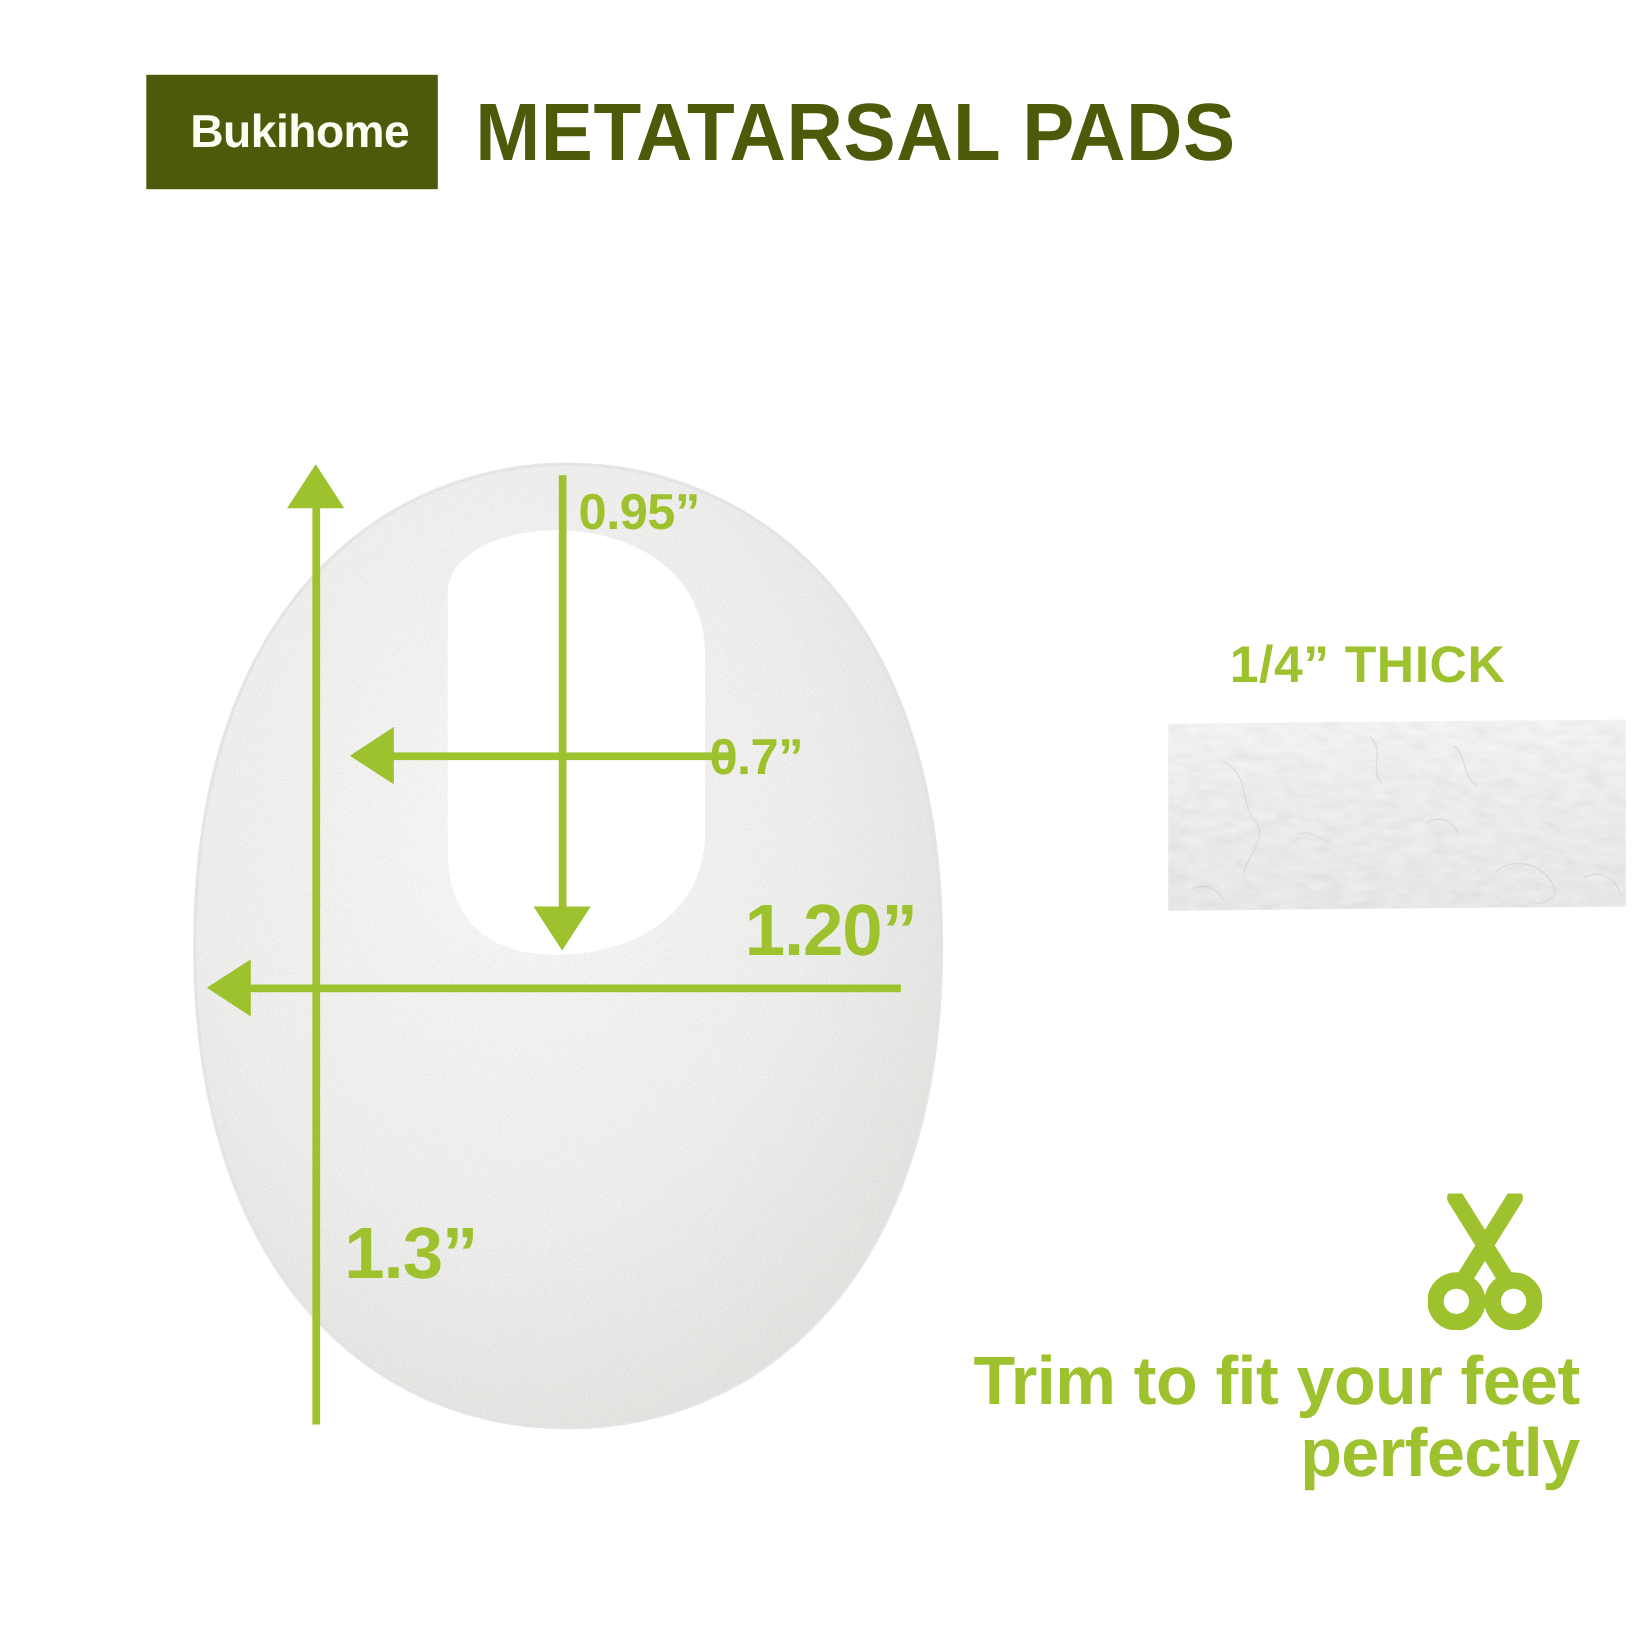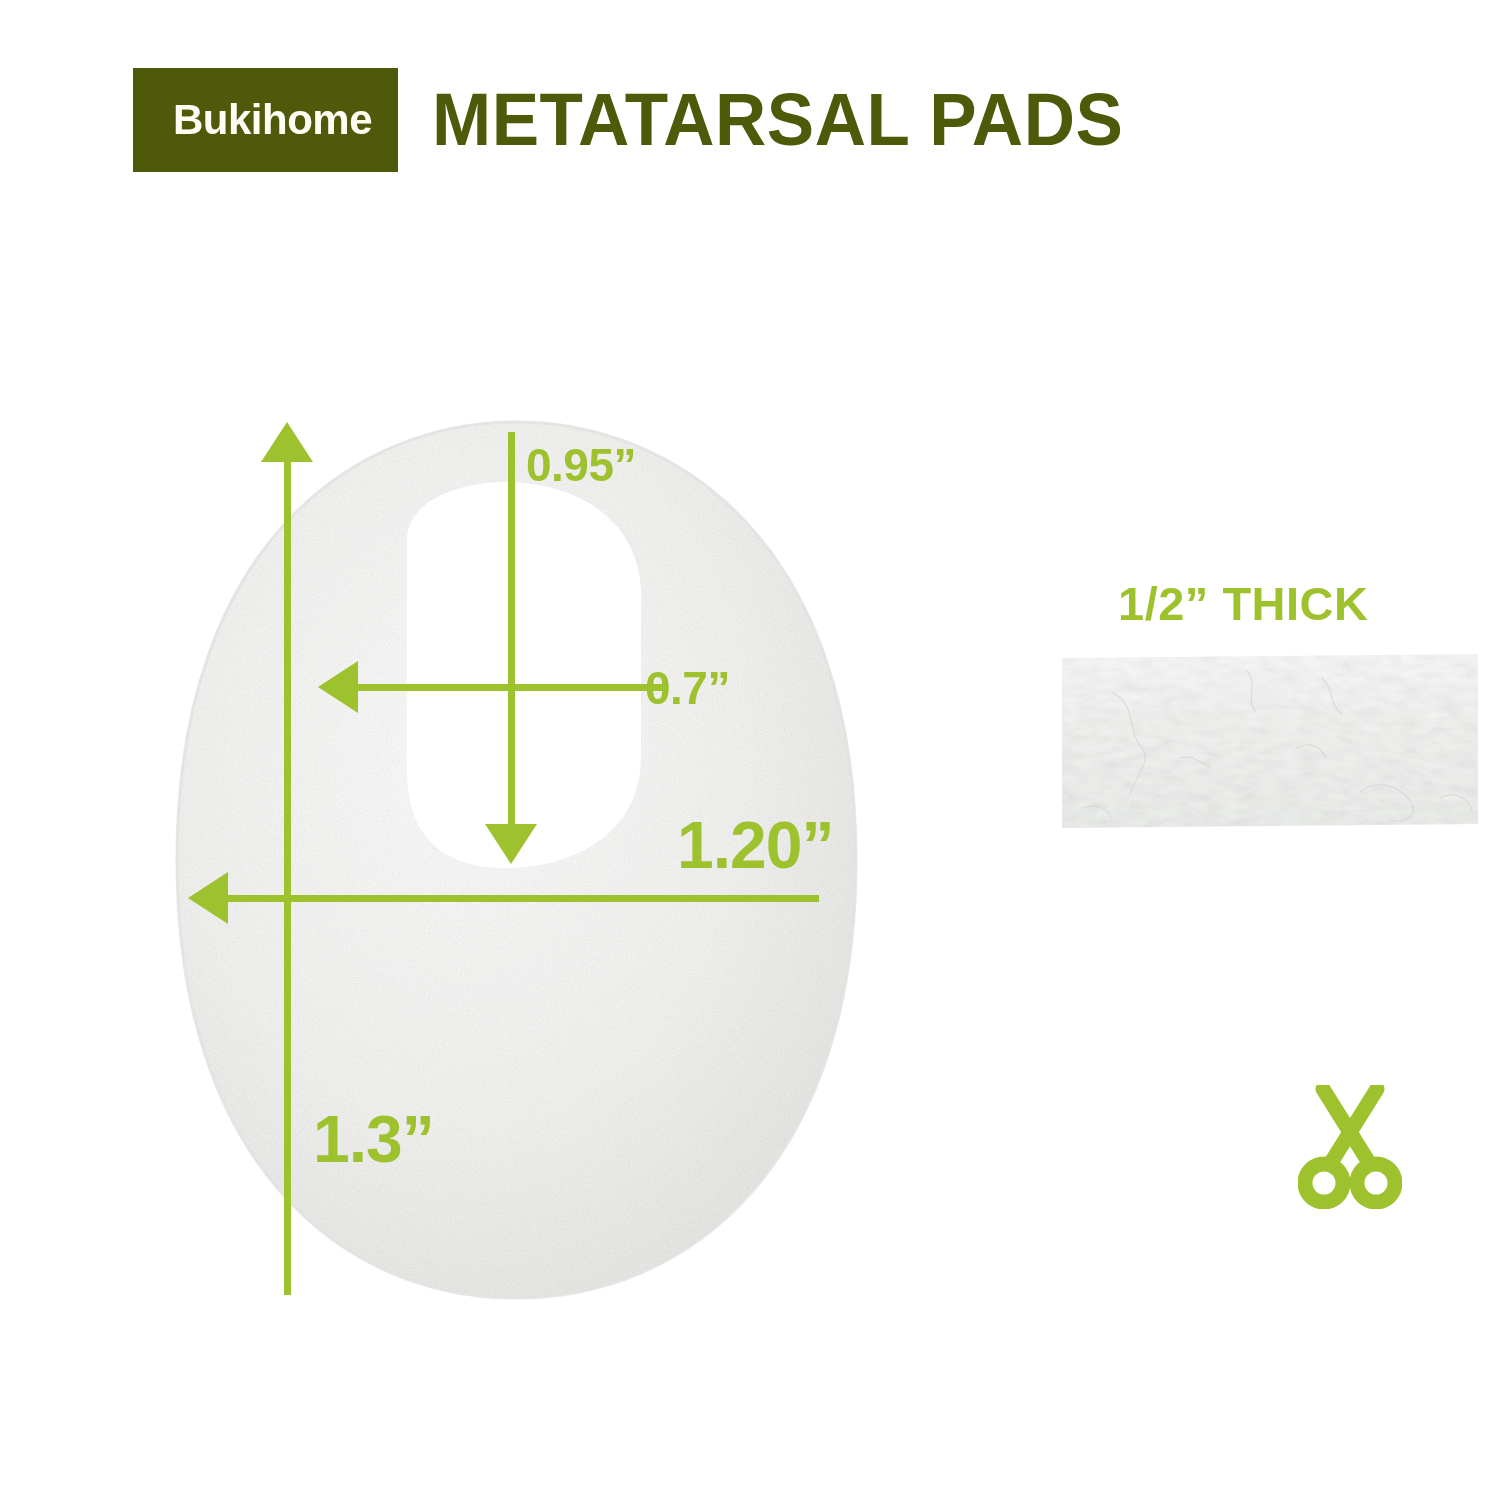--- a/index.html
+++ b/index.html
@@ -245,21 +245,21 @@
     <div class="dim-line-v" style="left:358px; top:32px; height:420px;"></div>
     <div class="arrow-down" style="left:335px; top:424px;"></div>
     <div class="dim-label" id="label-095" style="left:376px; top:42px;">0.95”</div>
 
     <div class="arrow-left" style="left:168px; top:261px;"></div>
     <div class="dim-line-h" style="left:207px; top:284px; width:310px;"></div>
     <div class="dim-label" id="label-07" style="left:495px; top:231px;">0.7”</div>
   </div>
 
   <div id="thickness-block">
-    <div id="thickness-label">1/2” THICK</div>
+    <div id="thickness-label">1/4” THICK</div>
     <div id="thickness-strip">
       <svg class="strip-svg" viewBox="0 0 420 180" preserveAspectRatio="none" aria-hidden="true">
         <defs>
           <linearGradient id="stripShade" x1="0" y1="0" x2="0" y2="1">
             <stop offset="0%" stop-color="#f7f8f7"></stop>
             <stop offset="35%" stop-color="#f2f3f1"></stop>
             <stop offset="100%" stop-color="#eceeec"></stop>
           </linearGradient>
           <filter id="stripTexture" x="-5%" y="-10%" width="110%" height="125%">
             <feTurbulence type="fractalNoise" baseFrequency="0.05 0.12" numOctaves="4" seed="3" result="t"></feTurbulence>
@@ -288,15 +288,19 @@
 
   <div id="trim-block">
     <svg id="scissors-icon" viewBox="0 0 104 124" aria-hidden="true">
       <g fill="none" stroke="#9ec22e" stroke-width="15" stroke-linecap="round" stroke-linejoin="round">
         <path d="M 25 4 L 70 76"></path>
         <path d="M 79 4 L 34 76"></path>
       </g>
       <circle cx="26" cy="98" r="19" fill="none" stroke="#9ec22e" stroke-width="15"></circle>
       <circle cx="78" cy="98" r="19" fill="none" stroke="#9ec22e" stroke-width="15"></circle>
     </svg>
+    <div id="trim-text">
+      <span>Trim to fit your feet</span>
+      <span class="line2">perfectly</span>
+    </div>
   </div>
 
 </div>
 
 </body></html>

